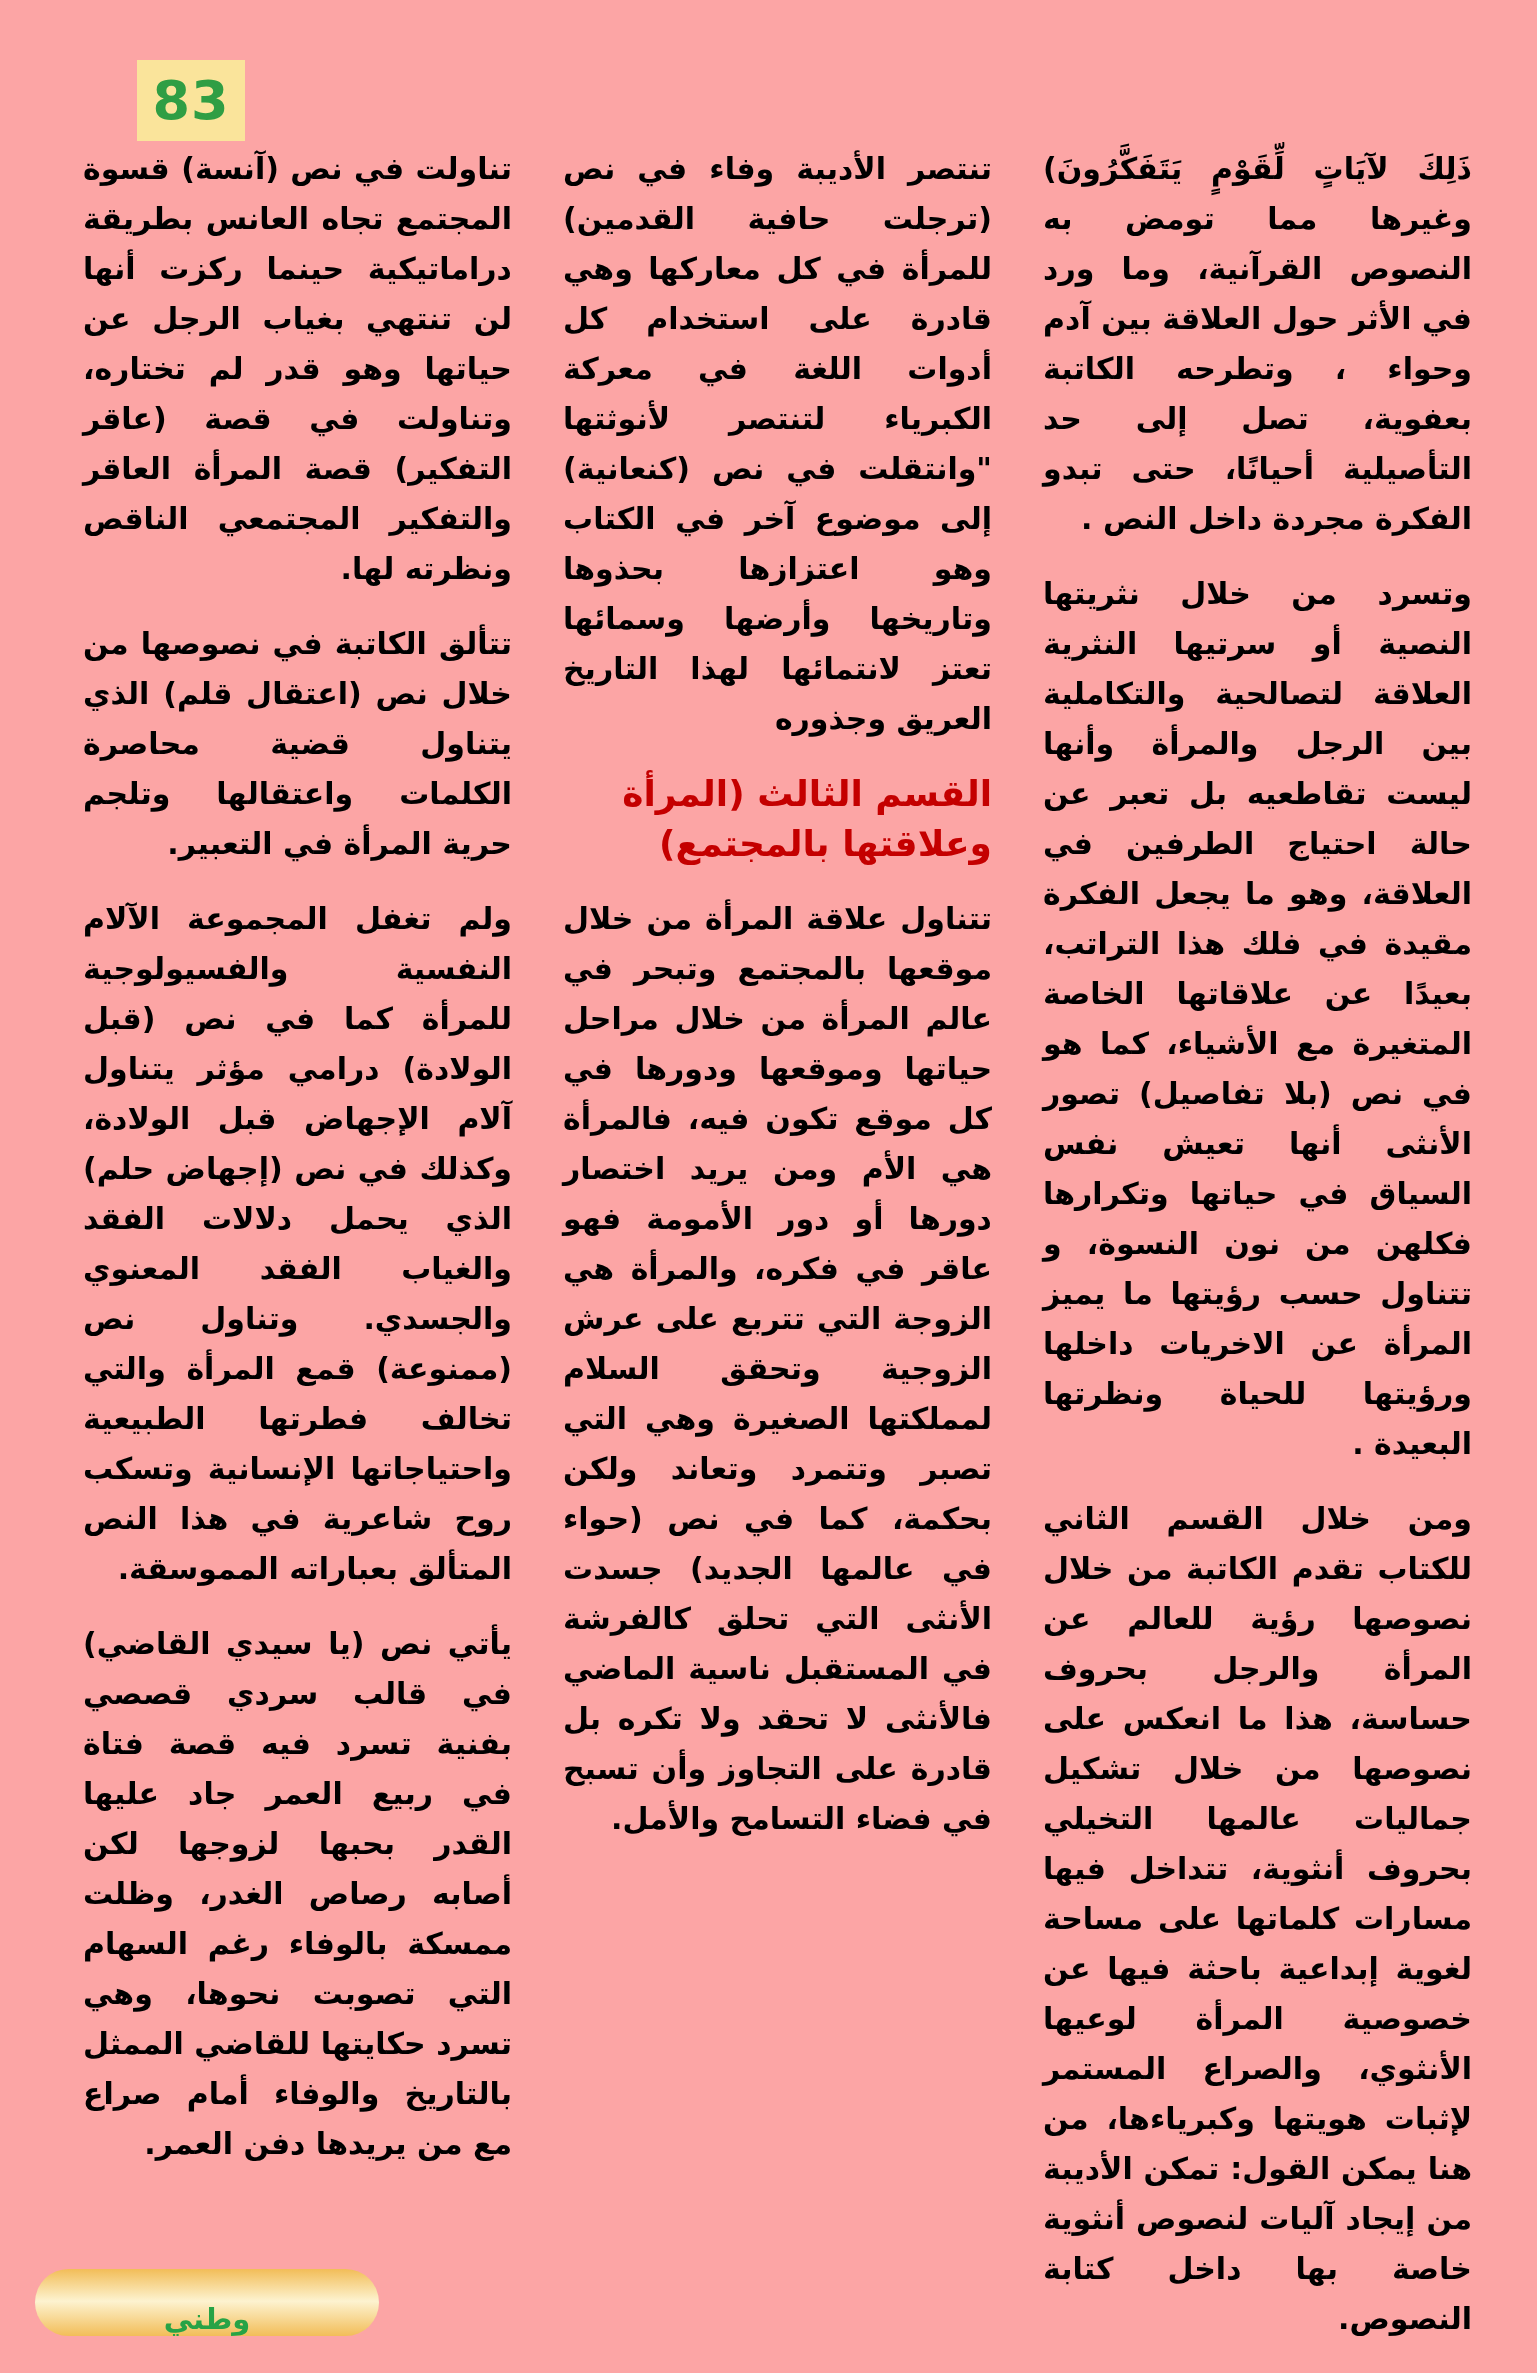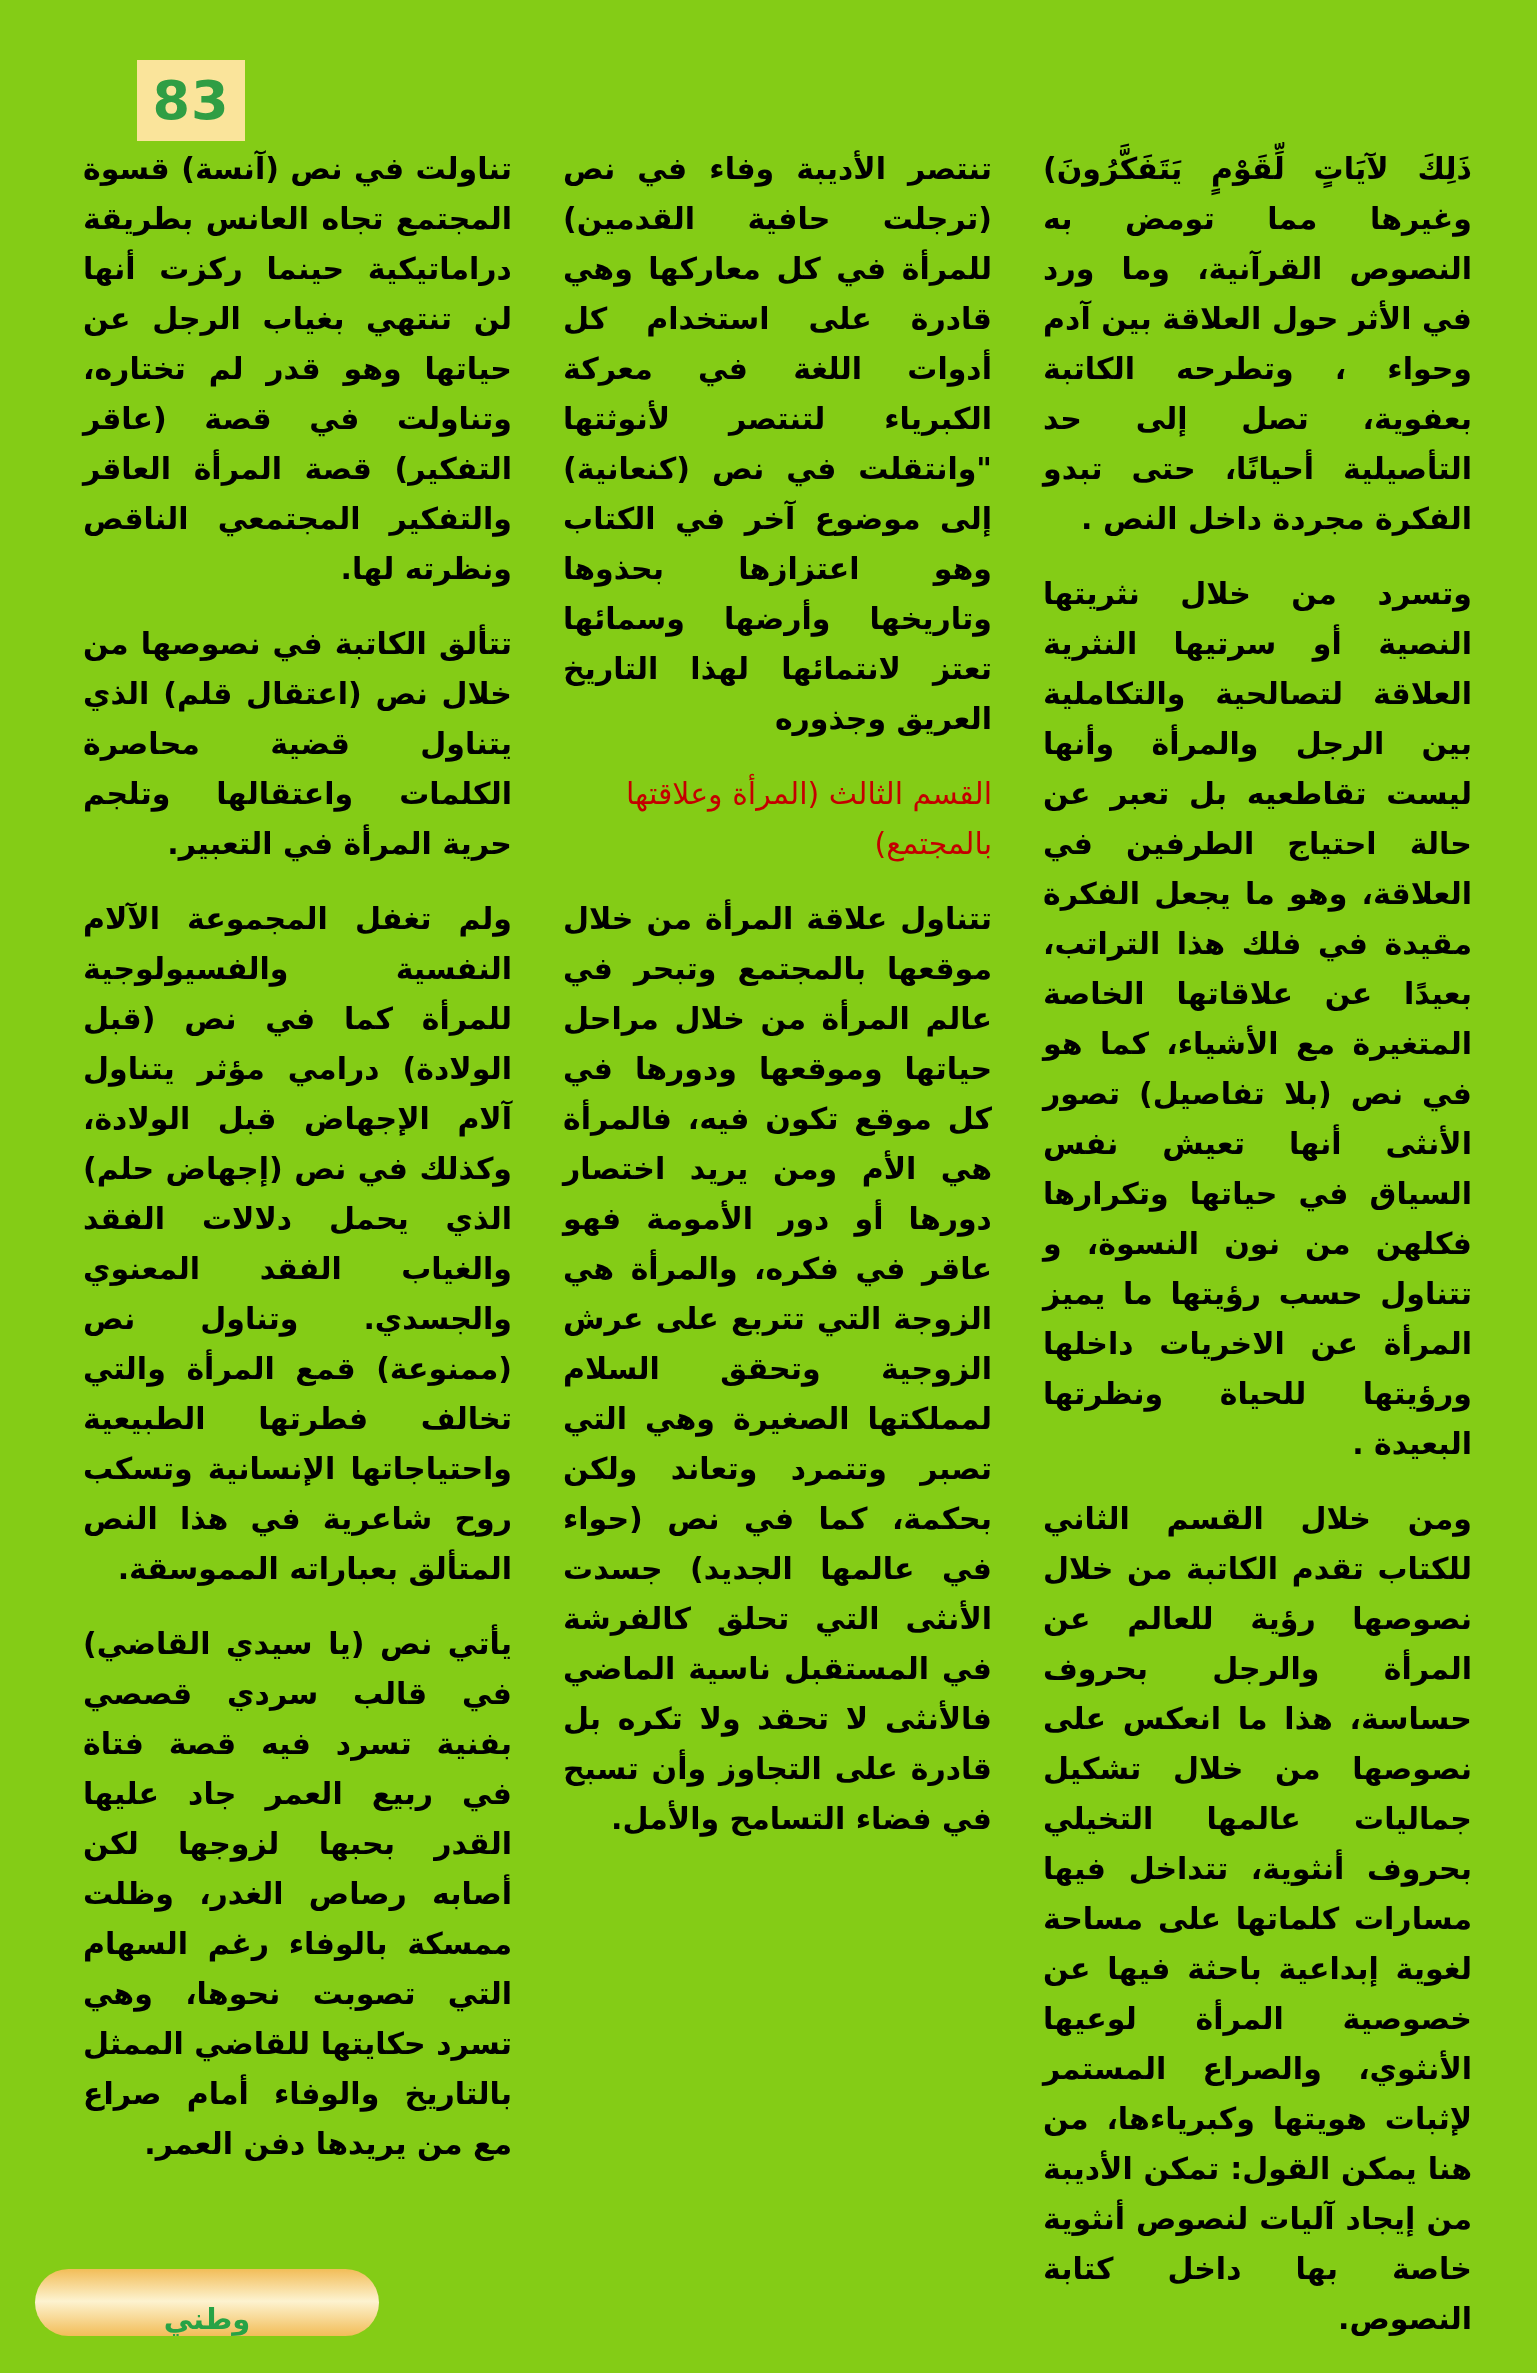--- a/index.html
+++ b/index.html
@@ -17,21 +17,21 @@
     width: 1537px;
     height: 2374px;
     background: #ffffff;
     position: relative;
     overflow: hidden;
     font-family: "DejaVu Sans", sans-serif;
   }
   .page {
     position: absolute;
     inset: 0;
-    background: #84cc16;
+    background: #fca5a5;
   }
   .page-number-badge {
     position: absolute;
     left: 137px;
     top: 60px;
     width: 108px;
     height: 81px;
     background: var(--badge_bg);
     color: var(--badge_green);
     font-size: 54px;
@@ -59,23 +59,23 @@
     line-height: 50px;
     font-weight: 700;
   }
   .col p {
     margin: 0 0 25px 16px;
     padding: 0;
   }
   .col p:last-child { margin-bottom: 0; }
   .section-heading {
     color: var(--heading_red);
-    font-size: 30px;
+    font-size: 36px;
     line-height: 50px;
-    font-weight: 400;
+    font-weight: 700;
     margin: 0 0 25px 0;
     text-align: right;
   }
   .footer-pill {
     position: absolute;
     left: 35px;
     top: 2269px;
     width: 344px;
     height: 67px;
     border-radius: 34px;

